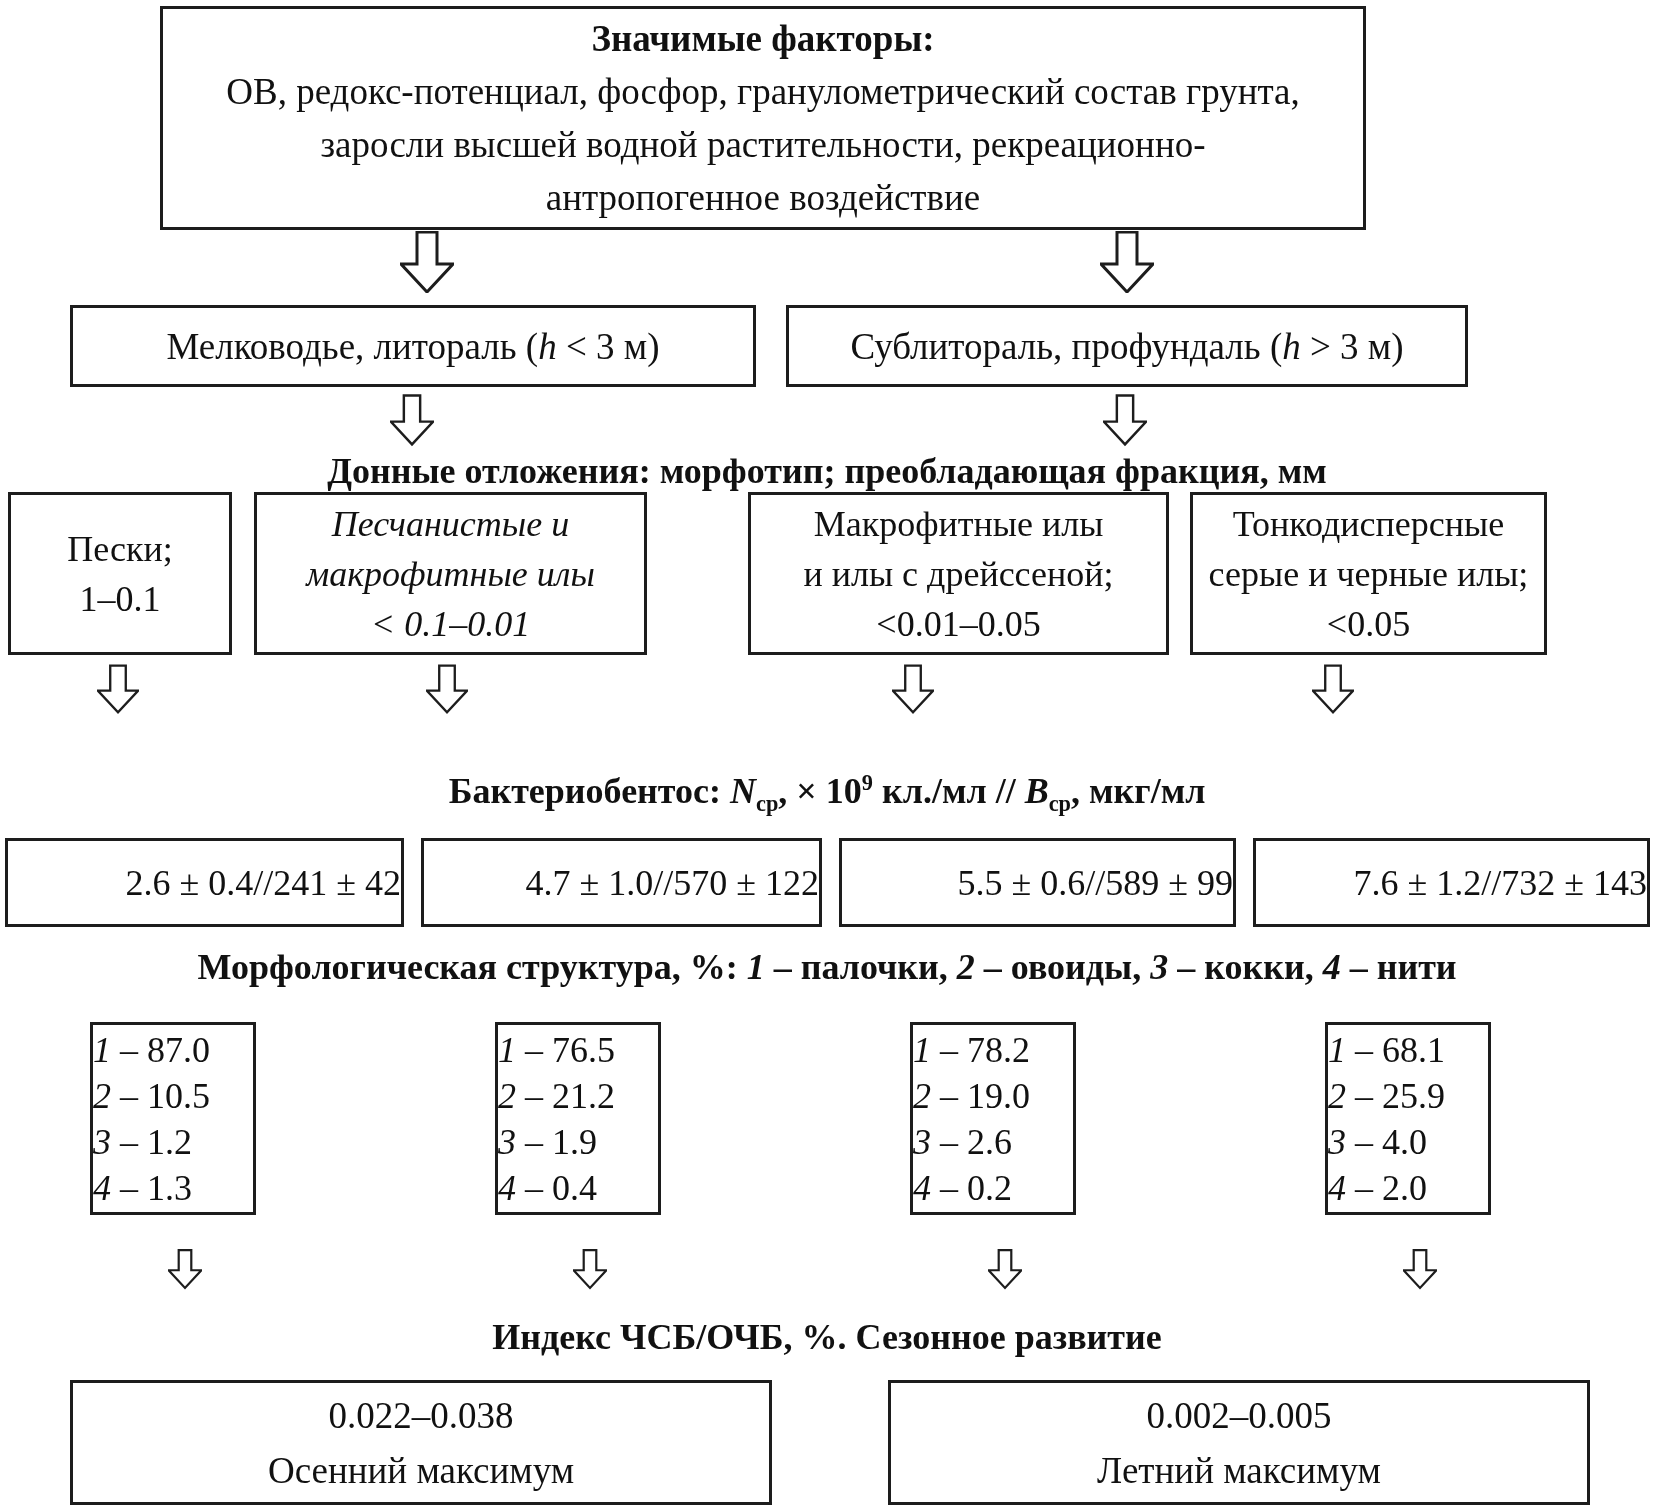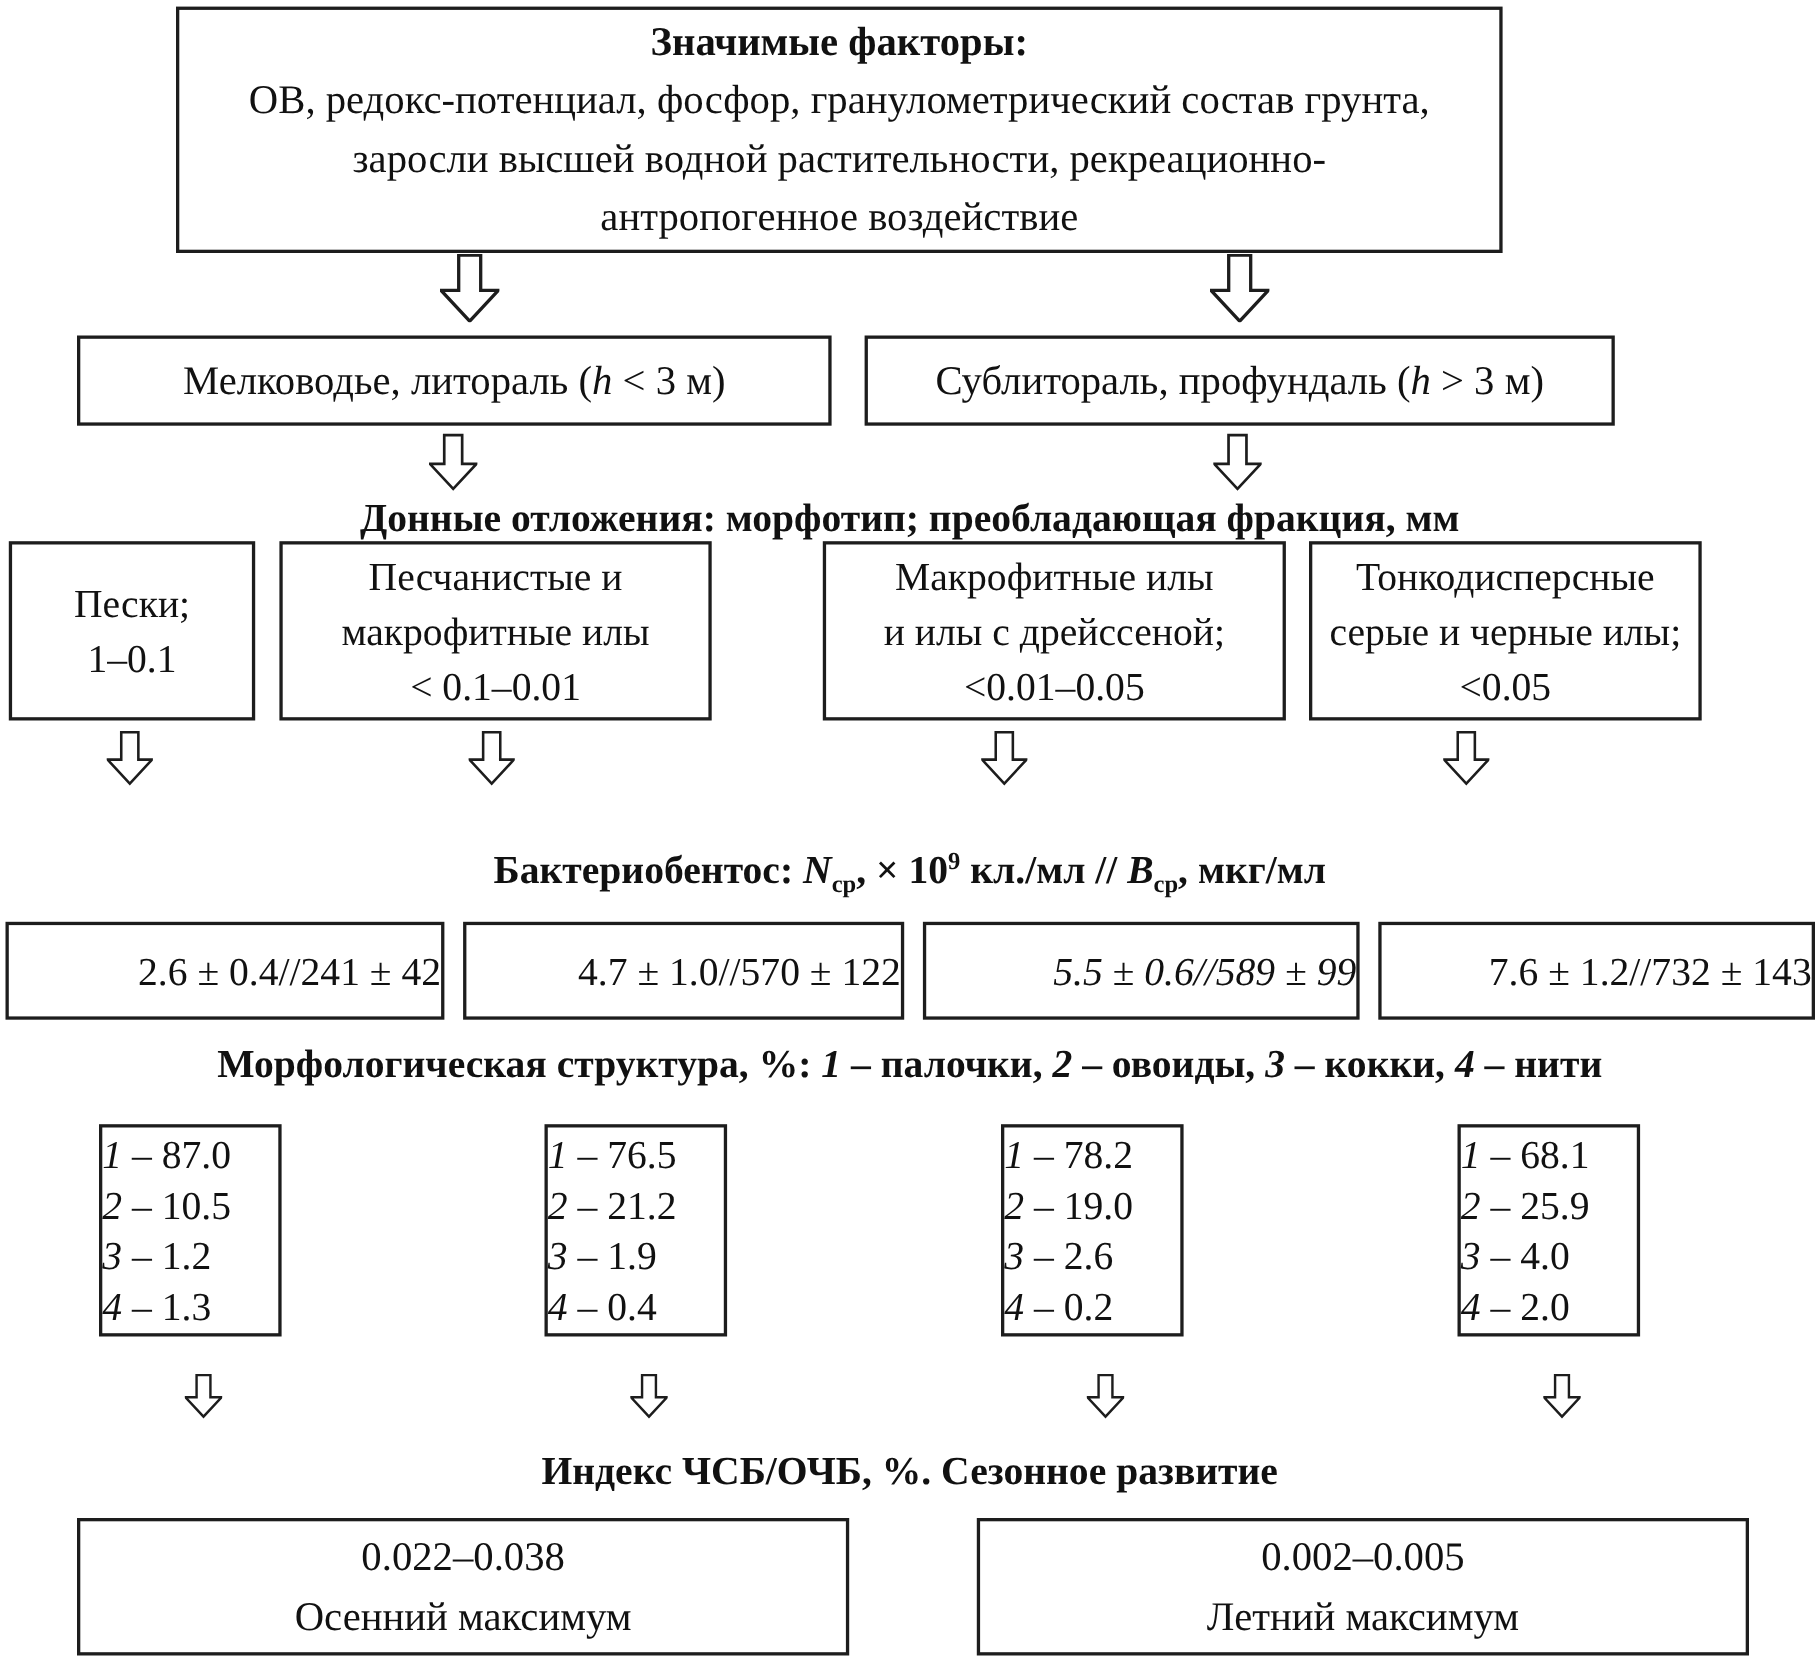--- a/index.html
+++ b/index.html
@@ -31,27 +31,27 @@
     position:absolute; left:0; width:100%;
     text-align:center; font-weight:bold; font-size:36px;
     white-space:nowrap;
   }
   .h-sed{ top:450px; }
   .h-bac{ top:770px; }
   .h-mor{ top:946px; }
   .h-idx{ top:1316px; }
   .sed{ top:492px; height:163px; font-size:36px; line-height:50px; }
   .sed1{ left:8px;    width:224px; }
-  .sed2{ left:254px;  width:393px; }
+  .sed2{ left:254px;  width:393px;font-style:italic; }
   .sed3{ left:748px;  width:421px; }
   .sed4{ left:1190px; width:357px; }
   .val{ top:838px; height:89px; font-size:36px;align-items:flex-end; }
   .val1{ left:5px;    width:399px; }
   .val2{ left:421px;  width:401px; }
-  .val3{ left:839px;  width:397px;font-style:italic; }
+  .val3{ left:839px;  width:397px; }
   .val4{ left:1253px; width:397px; }
   .morph{ top:1022px; width:166px; height:193px; font-size:36px;
           align-items:flex-start; }
   .morph1{ left:90px; } .morph2{ left:495px; } .morph3{ left:910px; } .morph4{ left:1325px; }
   .mrow{ line-height:46px; white-space:nowrap; }
   .mrow .num{ font-style:italic; }
   .mrow .sep{ margin:0 9px; }
   .season{ top:1380px; width:702px; height:125px; font-size:37px; line-height:55px; }
   .season-left{ left:70px; } .season-right{ left:888px; }
   .arrow{ position:absolute; }

